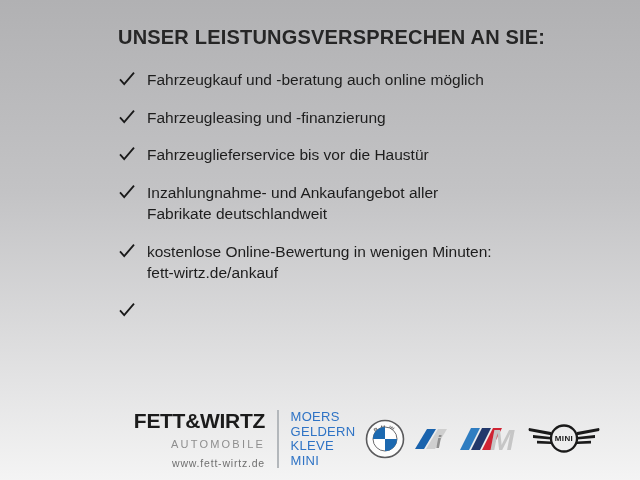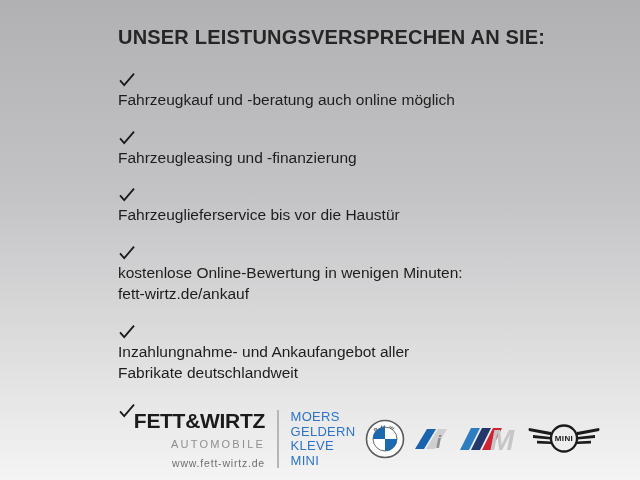--- a/index.html
+++ b/index.html
@@ -7,22 +7,22 @@
   .stage{
     position:relative;width:640px;height:480px;
     background:linear-gradient(180deg,#b1b1b3 0%,#c3c3c5 40%,#e2e2e3 78%,#f4f4f4 100%);
   }
   .content{padding:26px 36px 0 118px;}
   .page-title{
     margin:0 0 20px 0;font-size:20px;font-weight:bold;color:#262626;letter-spacing:0.2px;
   }
   .checklist{list-style:none;margin:0;padding:0;}
   .checklist li{
-    display:flex;align-items:flex-start;
-    margin-bottom:16px;font-size:15.5px;line-height:21.5px;color:#1d1d1d;flex-direction:column;
+    display:flex;align-items:flex-start;gap:11px;
+    margin-bottom:16px;font-size:15.5px;line-height:21.5px;color:#1d1d1d;
   }
   .check{flex:0 0 18px;margin-top:2px;}
   .item-text{white-space:pre-line;}
   .footer{
     position:absolute;left:0;bottom:6px;width:640px;height:70px;
     display:flex;align-items:center;padding-left:125px;box-sizing:border-box;gap:10px;
   }
   .dealer{width:140px;text-align:right;flex:0 0 auto;}
   .dealer-name{font-size:21px;font-weight:bold;color:#1b1b1b;letter-spacing:-0.3px;line-height:22px;}
   .dealer-sub{font-size:11px;color:#8e8e8e;letter-spacing:2.2px;margin-top:6px;}
@@ -55,29 +55,29 @@
       <li>
         <svg class="check" width="18" height="16" viewBox="0 0 18 16">
             <path d="M2 8.4 L6.2 13.2 L16 1.6" fill="none" stroke="#191919" stroke-width="1.8"></path>
           </svg>
         <span class="item-text">Fahrzeuglieferservice bis vor die Haustür</span>
       </li>
       <li>
         <svg class="check" width="18" height="16" viewBox="0 0 18 16">
             <path d="M2 8.4 L6.2 13.2 L16 1.6" fill="none" stroke="#191919" stroke-width="1.8"></path>
           </svg>
-        <span class="item-text">kostenlose Online-Bewertung in wenigen Minuten:
-fett-wirtz.de/ankauf</span>
+        <span class="item-text">Inzahlungnahme- und Ankaufangebot aller
+Fabrikate deutschlandweit</span>
       </li>
       <li>
         <svg class="check" width="18" height="16" viewBox="0 0 18 16">
             <path d="M2 8.4 L6.2 13.2 L16 1.6" fill="none" stroke="#191919" stroke-width="1.8"></path>
           </svg>
-        <span class="item-text">Inzahlungnahme- und Ankaufangebot aller
-Fabrikate deutschlandweit</span>
+        <span class="item-text">kostenlose Online-Bewertung in wenigen Minuten:
+fett-wirtz.de/ankauf</span>
       </li>
       <li>
         <svg class="check" width="18" height="16" viewBox="0 0 18 16">
             <path d="M2 8.4 L6.2 13.2 L16 1.6" fill="none" stroke="#191919" stroke-width="1.8"></path>
           </svg>
       </li>
     </ul>
   </div>
 
   <div class="footer">

